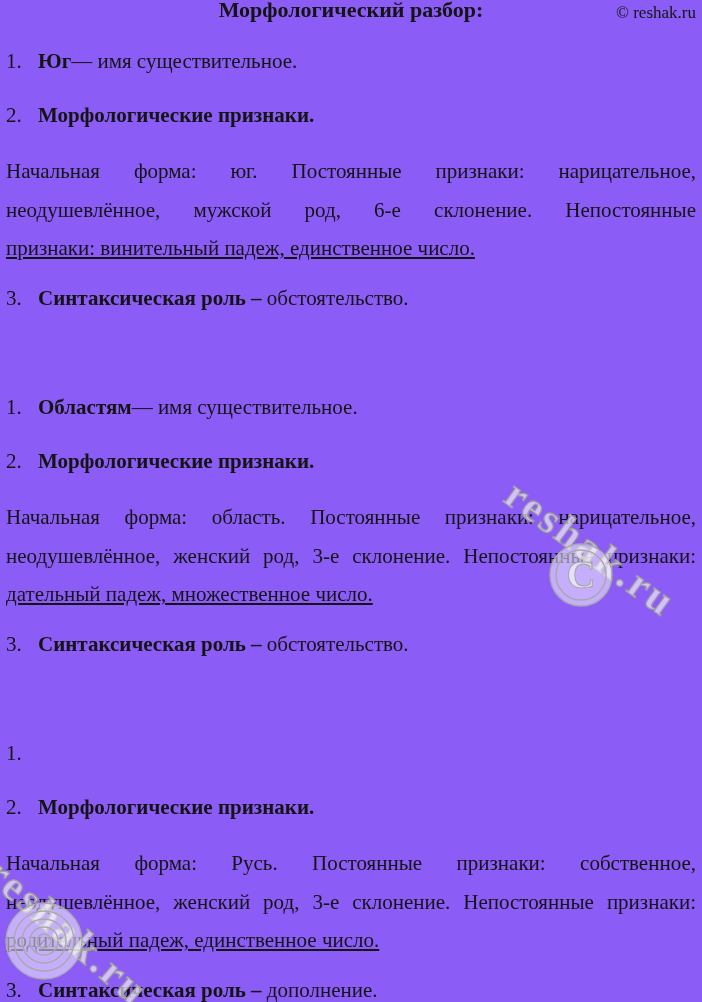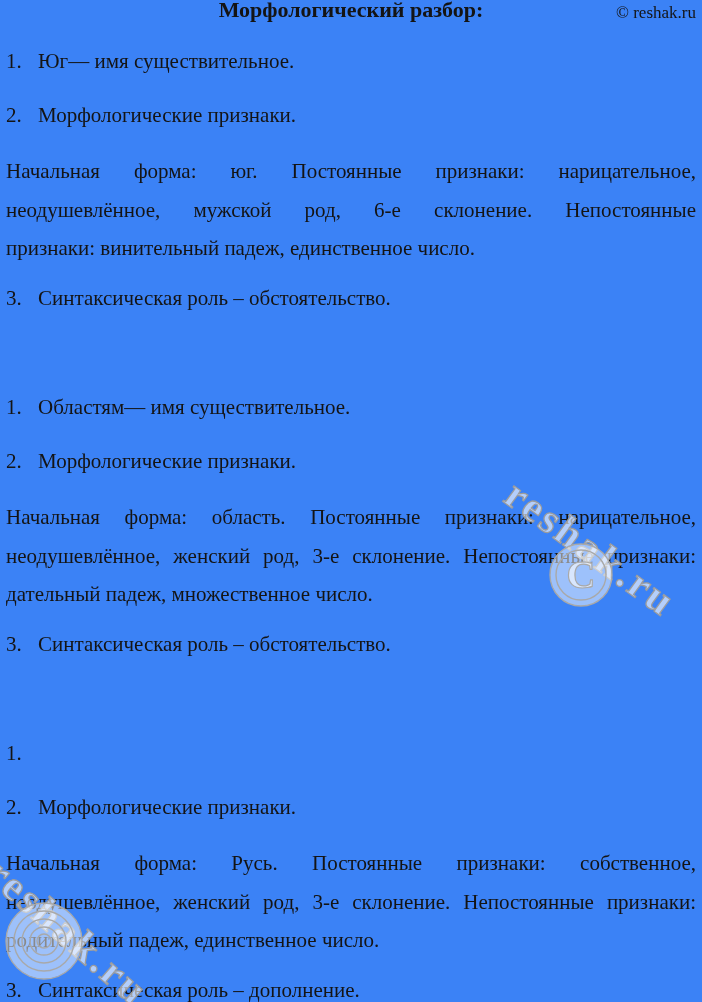--- a/index.html
+++ b/index.html
@@ -1,37 +1,37 @@
 <!DOCTYPE html>
 <html><head>
 <meta charset="utf-8">
 <style>
   html,body { margin:0; padding:0; background:#e8e8e8; }
   .page {
-    position:relative; width:702px; height:1002px; background:#3b82f6;
+    position:relative; width:702px; height:1002px; background:#8b5cf6;
     font-family:"Liberation Serif","DejaVu Serif",serif; color:#141414;
     overflow:hidden; margin:0 auto;
   }
   .title {
     position:absolute; top:-3px; left:0; width:100%; text-align:center;
     font-weight:bold; font-size:22px; line-height:26px;
   }
   .copyright {
     position:absolute; top:0px; right:6px; font-size:17px; line-height:26px;
   }
   .block { position:absolute; left:6px; width:690px; height:270px; }
   .li { position:absolute; left:0; display:flex; font-size:21px; line-height:26px; white-space:pre; }
   .li .num { width:32px; flex:0 0 32px; }
   .li1 { top:0; }
   .li2 { top:54px; }
   .li3 { top:237px; }
-  .bold { font-weight:normal; }
+  .bold { font-weight:bold; }
   .para { position:absolute; top:104px; left:0; width:690px; font-size:21px; }
   .para-line { text-align:justify; text-align-last:justify; line-height:38.5px; }
-  .para-line.last { text-align-last:left; }
+  .para-line.last { text-align-last:left;text-decoration:underline; }
 
   
   .wm-text {
     position:absolute; z-index:5; font-size:42px; letter-spacing:3px; font-weight:bold;
     color:rgba(255,255,255,0.62); -webkit-text-stroke:1.3px #9c9c9c;
     transform-origin:left top; pointer-events:none;
     font-family:"Liberation Serif","DejaVu Serif",serif;
   }
   .wm1-text { left:524px; top:470px; transform:rotate(36deg); }
   .wm2-text { left:8px; top:848px; transform:rotate(41deg); }

